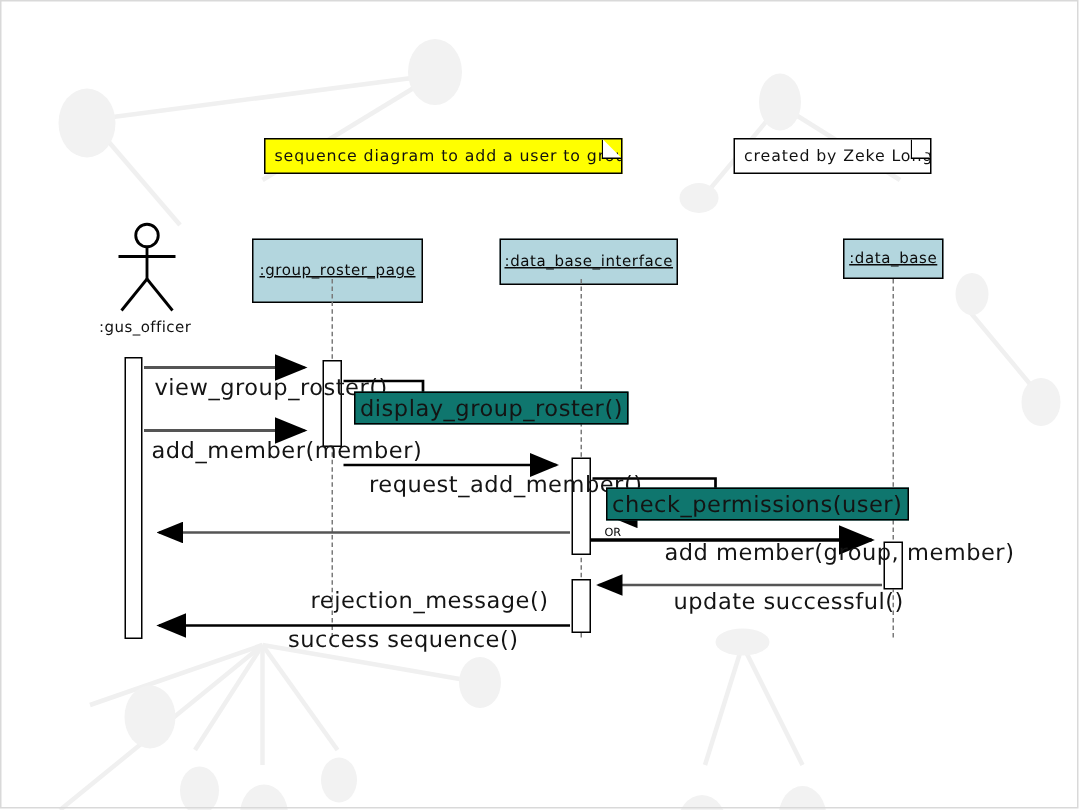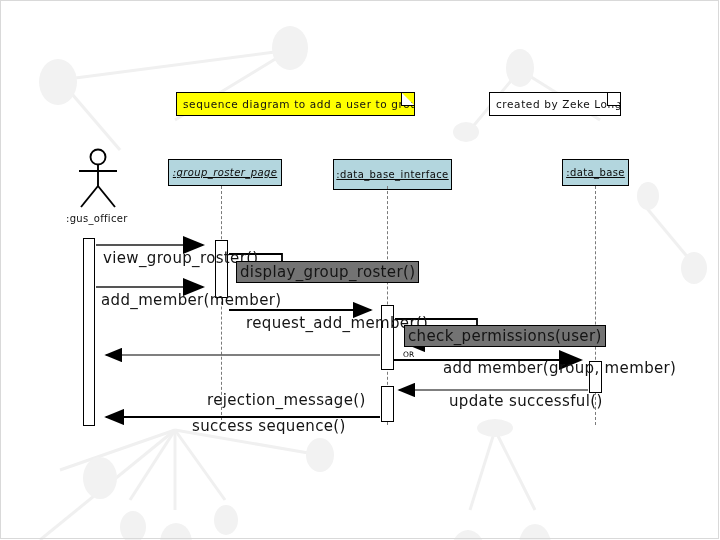--- a/index.html
+++ b/index.html
@@ -106,21 +106,21 @@
   }
   
   .msg-label {
     position: absolute;
     font-size: 15px;
     letter-spacing: 0.35px;
     color: #141414;
     white-space: nowrap;
   }
   .msg-label.boxed {
-    background: #737373;
+    background: #0f766e;
     border: 1.2px solid #000000;
     padding: 1px 3px;
   }
   #or-label {
     position: absolute;
     font-size: 7.5px;
     color: #000000;
     letter-spacing: 0;
     white-space: nowrap;
   }
@@ -178,21 +178,21 @@
 
   <svg id="actor-figure" style="left:72px; top:148px;" width="52" height="62" viewBox="0 0 52 62" xmlns="http://www.w3.org/2000/svg">
     <circle cx="26" cy="9" r="7.5" fill="#ffffff" stroke="#000000" stroke-width="1.9"></circle>
     <line x1="26" y1="17" x2="26" y2="38" stroke="#000000" stroke-width="1.9"></line>
     <line x1="7" y1="23" x2="45" y2="23" stroke="#000000" stroke-width="1.9"></line>
     <line x1="26" y1="38" x2="9" y2="59" stroke="#000000" stroke-width="1.9"></line>
     <line x1="26" y1="38" x2="43" y2="59" stroke="#000000" stroke-width="1.9"></line>
   </svg>
   <div id="actor-label" style="left:66px; top:213px;">:gus_officer</div>
 
-  <div class="lifeline-box" style="left:168px; top:159px; width:114px; height:27px;font-style:italic;">
+  <div class="lifeline-box" style="left:168px; top:159px; width:114px; height:43px;">
     <span>:group_roster_page</span>
   </div>
   <div class="lifeline-box" style="left:333px; top:159px; width:119px; height:31px;">
     <span>:data_base_interface</span>
   </div>
   <div class="lifeline-box" style="left:562px; top:159px; width:67px; height:27px;">
     <span>:data_base</span>
   </div>
 
   <div class="lifeline-dash" style="left:221px; top:186px; height:239px;"></div>

